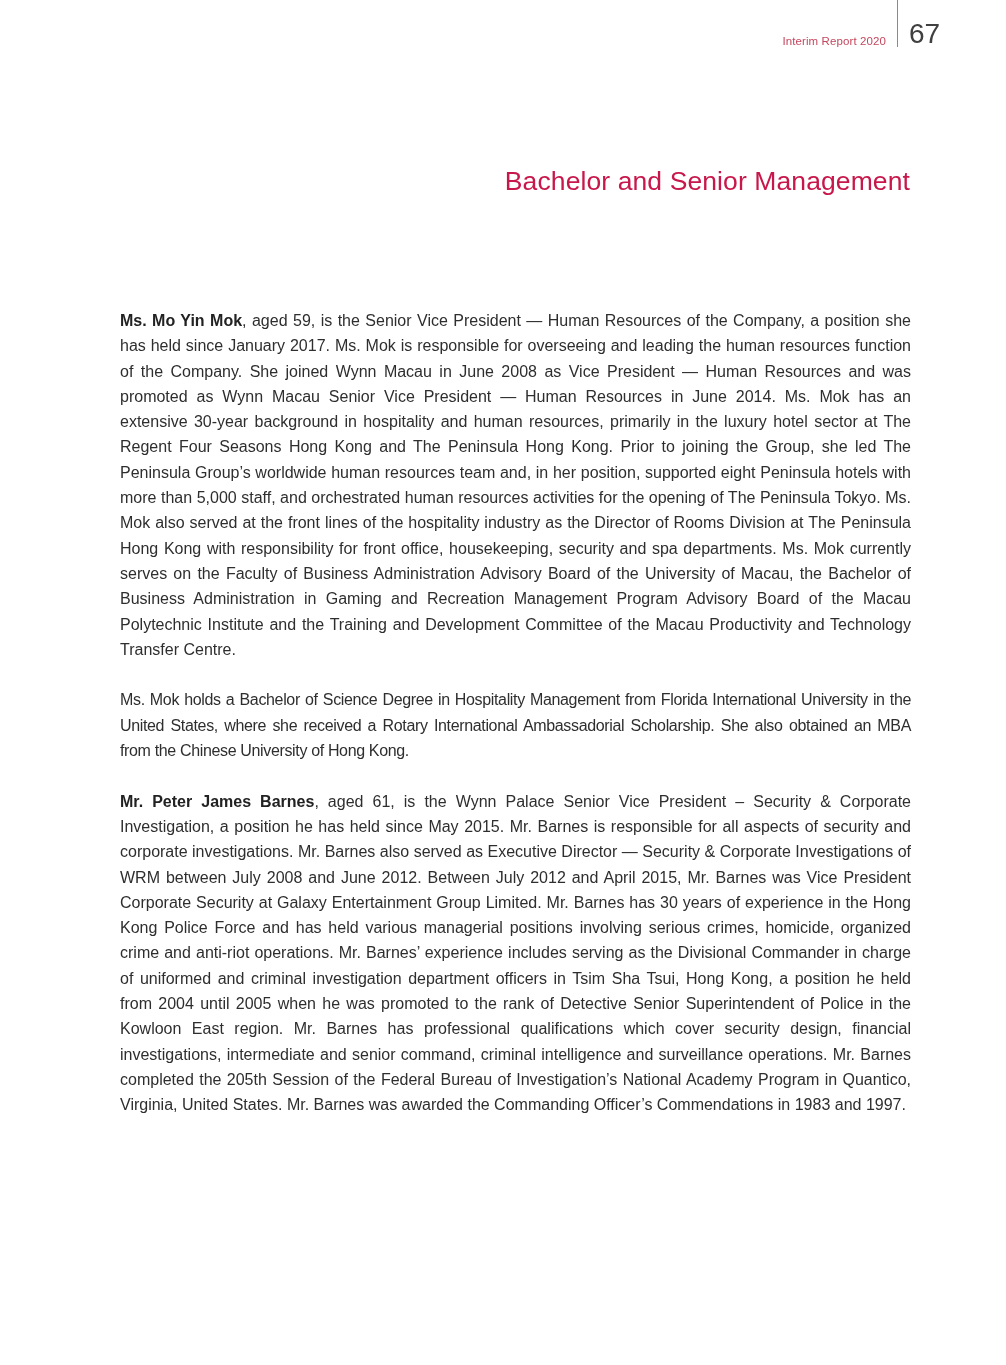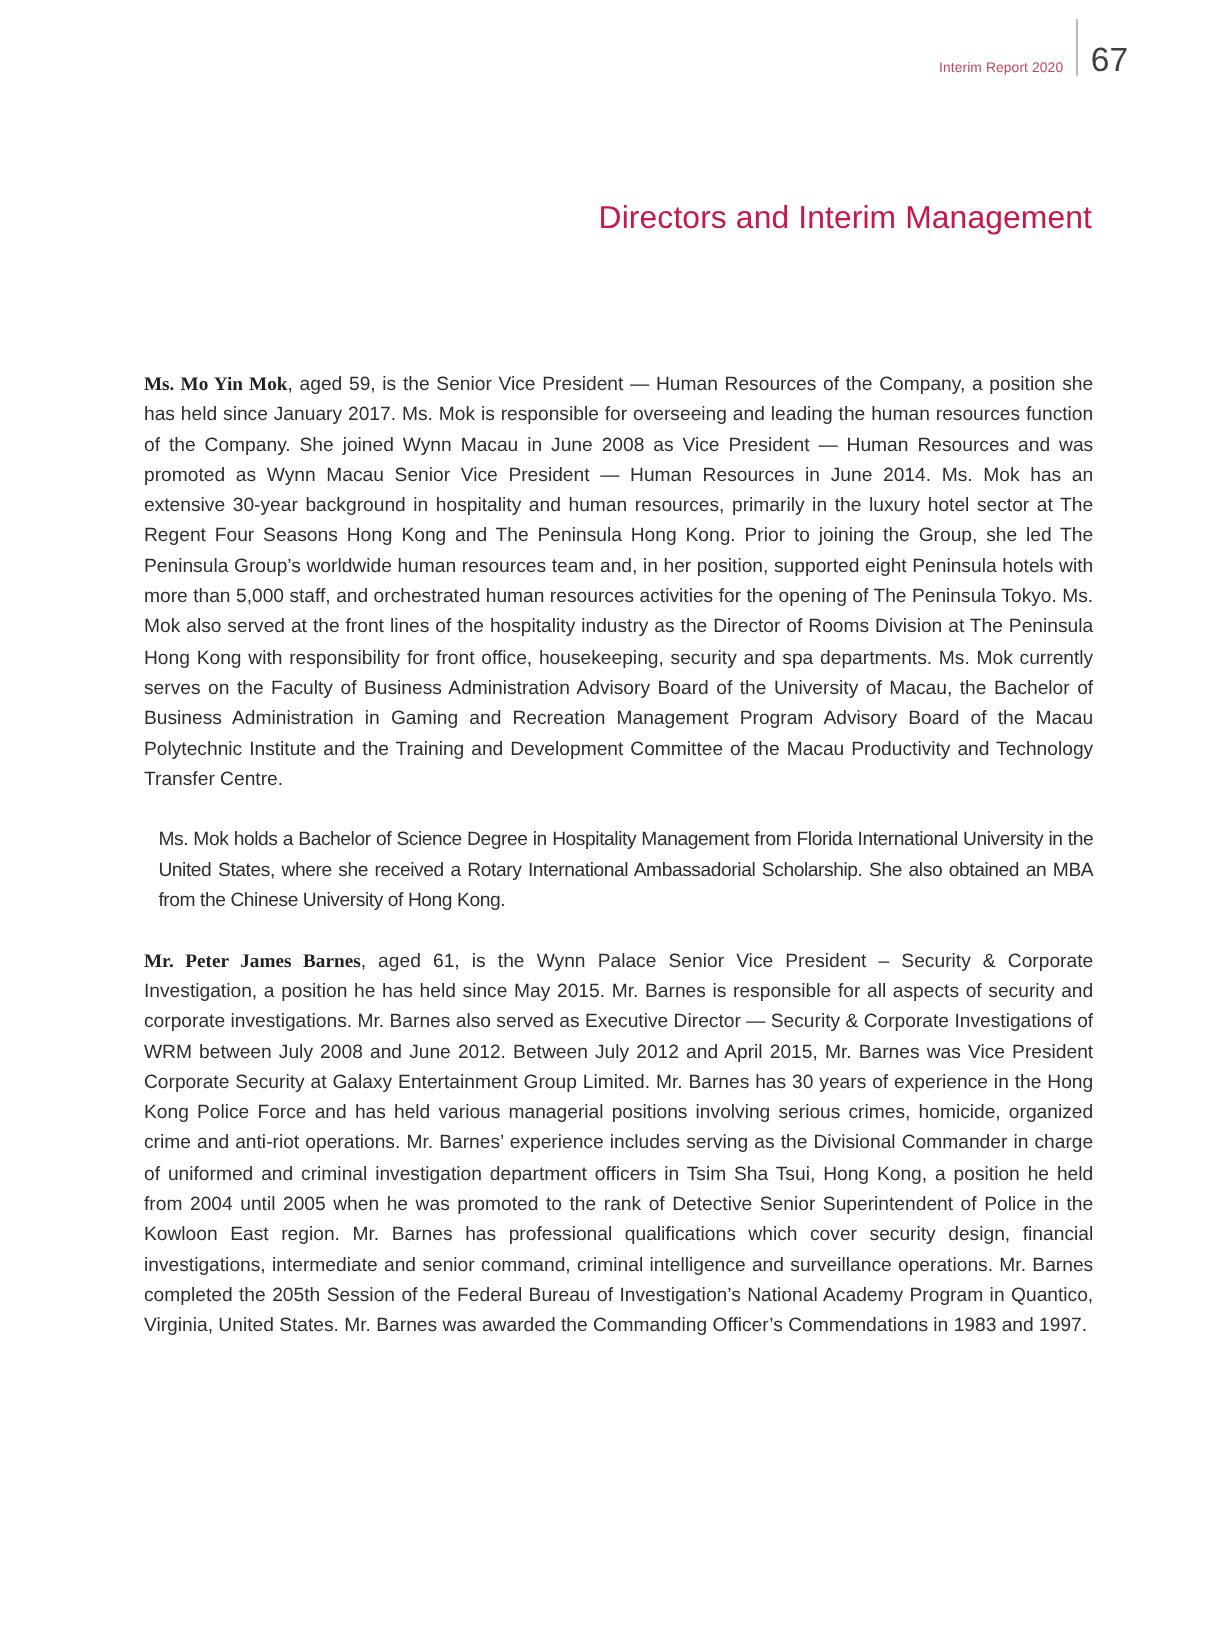--- a/index.html
+++ b/index.html
@@ -10,21 +10,21 @@
     body {
       width: 1006px;
       height: 1365px;
       position: relative;
       overflow: hidden;
       font-family: "Liberation Sans", "DejaVu Sans", sans-serif;
       color: #2b2b2b;
     }
     .running-header {
       position: absolute;
-      top: 16px;
+      top: 0;
       right: 0;
       width: 1006px;
       height: 60px;
     }
     .report-name {
       position: absolute;
       right: 120px;
       top: 35px;
       font-size: 11.5px;
       color: #c4475e;
@@ -64,36 +64,34 @@
     }
     .content p {
       margin: 0 0 25.3px 0;
       font-size: 16px;
       line-height: 25.3px;
       text-align: justify;
       color: #2e2e2e;
     }
     .content p.condensed {
       letter-spacing: -0.35px;
-      margin-left: 12px;
     }
     .person-name {
       font-weight: bold;
       color: #222222;
-      font-family: Liberation Serif, serif;
     }
   </style>
 </head>
 <body>
 
 <div class="running-header">
   <span class="report-name">Interim Report 2020</span>
   <div class="header-divider"></div>
   <span class="page-number">67</span>
 </div>
 
-<h1 class="section-title">Directors and Interim Management</h1>
+<h1 class="section-title">Bachelor and Senior Management</h1>
 
 <div class="content">
   <p><span class="person-name">Ms. Mo Yin Mok</span><span>, aged 59, is the Senior Vice President — Human Resources of the Company, a position she has held since January 2017. Ms. Mok is responsible for overseeing and leading the human resources function of the Company. She joined Wynn Macau in June 2008 as Vice President — Human Resources and was promoted as Wynn Macau Senior Vice President — Human Resources in June 2014. Ms. Mok has an extensive 30-year background in hospitality and human resources, primarily in the luxury hotel sector at The Regent Four Seasons Hong Kong and The Peninsula Hong Kong. Prior to joining the Group, she led The Peninsula Group’s worldwide human resources team and, in her position, supported eight Peninsula hotels with more than 5,000 staff, and orchestrated human resources activities for the opening of The Peninsula Tokyo. Ms. Mok also served at the front lines of the hospitality industry as the Director of Rooms Division at The Peninsula Hong Kong with responsibility for front office, housekeeping, security and spa departments. Ms. Mok currently serves on the Faculty of Business Administration Advisory Board of the University of Macau, the Bachelor of Business Administration in Gaming and Recreation Management Program Advisory Board of the Macau Polytechnic Institute and the Training and Development Committee of the Macau Productivity and Technology Transfer Centre.</span></p>
   <p class="condensed">Ms. Mok holds a Bachelor of Science Degree in Hospitality Management from Florida International University in the United States, where she received a Rotary International Ambassadorial Scholarship. She also obtained an MBA from the Chinese University of Hong Kong.</p>
   <p><span class="person-name">Mr. Peter James Barnes</span><span>, aged 61, is the Wynn Palace Senior Vice President – Security &amp; Corporate Investigation, a position he has held since May 2015. Mr. Barnes is responsible for all aspects of security and corporate investigations. Mr. Barnes also served as Executive Director — Security &amp; Corporate Investigations of WRM between July 2008 and June 2012. Between July 2012 and April 2015, Mr. Barnes was Vice President Corporate Security at Galaxy Entertainment Group Limited. Mr. Barnes has 30 years of experience in the Hong Kong Police Force and has held various managerial positions involving serious crimes, homicide, organized crime and anti-riot operations. Mr. Barnes’ experience includes serving as the Divisional Commander in charge of uniformed and criminal investigation department officers in Tsim Sha Tsui, Hong Kong, a position he held from 2004 until 2005 when he was promoted to the rank of Detective Senior Superintendent of Police in the Kowloon East region. Mr. Barnes has professional qualifications which cover security design, financial investigations, intermediate and senior command, criminal intelligence and surveillance operations. Mr. Barnes completed the 205th Session of the Federal Bureau of Investigation’s National Academy Program in Quantico, Virginia, United States. Mr. Barnes was awarded the Commanding Officer’s Commendations in 1983 and 1997.</span></p>
 </div>
 
 </body></html>

